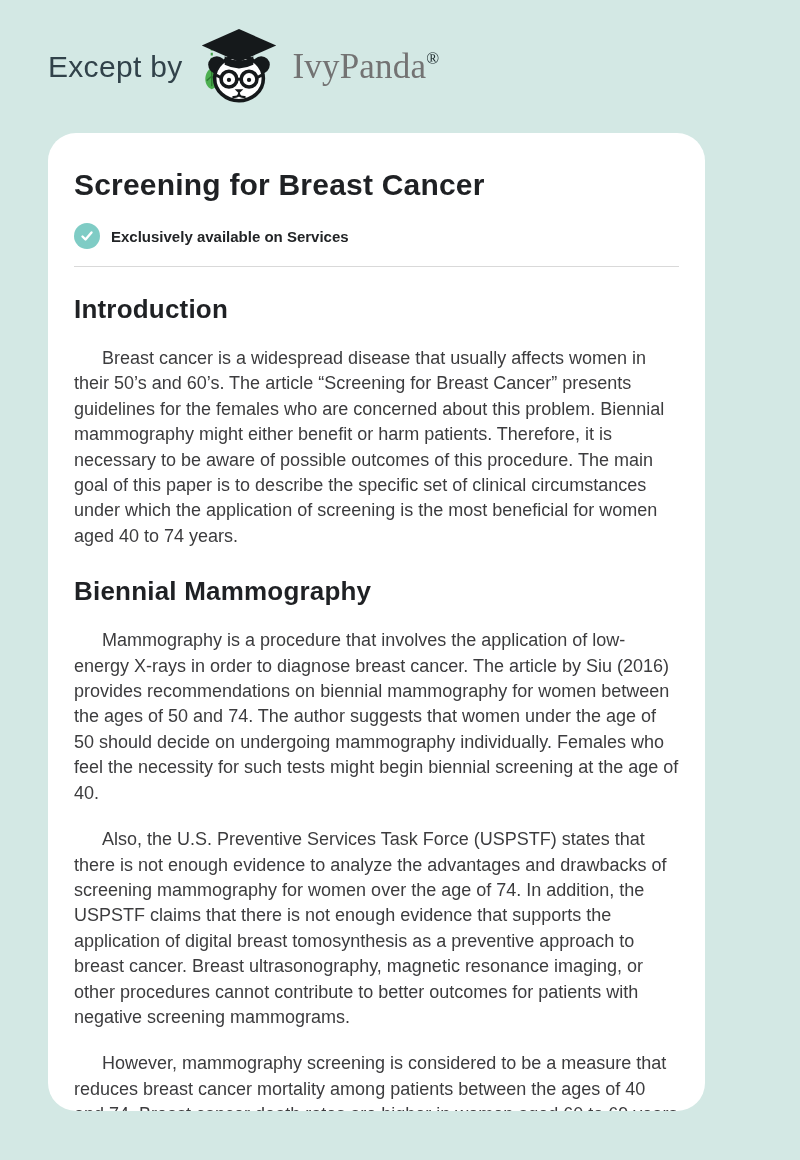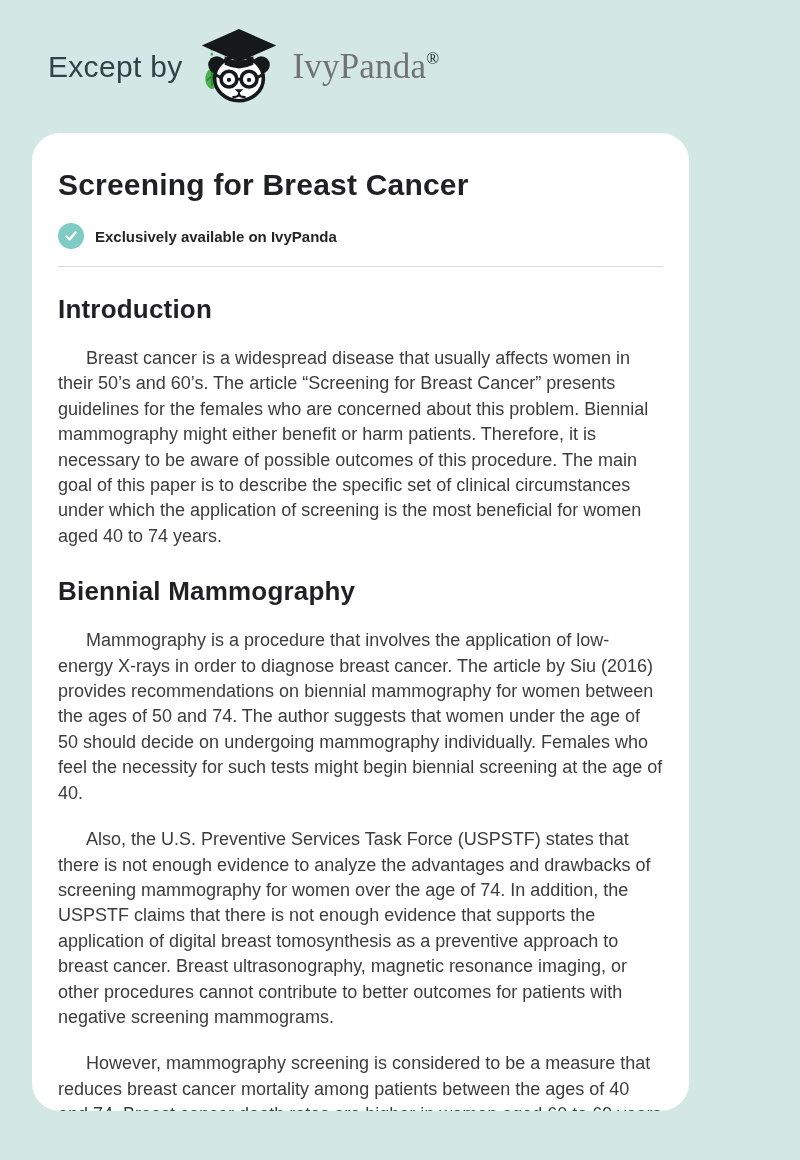--- a/index.html
+++ b/index.html
@@ -36,21 +36,21 @@
   .brand-reg {
     font-family: "Liberation Serif", serif;
     font-weight: 400;
     font-size: 17px;
     color: #1d2b2e;
     vertical-align: 14px;
   }
 
   
   .card {
-    margin-left: 32px;
+    margin-left: 48px;
     width: 657px;
     height: 978px;
     background: #ffffff;
     border-radius: 28px;
     padding: 35px 26px 0 26px;
     overflow: hidden;
   }
   .doc-title {
     font-size: 30px;
     font-weight: 700;
@@ -141,21 +141,21 @@
   <div class="card">
 
     <h1 class="doc-title">Screening for Breast Cancer</h1>
 
     <div class="availability">
       <span class="check-badge">
         <svg width="14" height="14" viewBox="0 0 14 14" aria-hidden="true">
           <polyline points="2.5,7.5 5.5,10.5 11.5,3.5" fill="none" stroke="#ffffff" stroke-width="2.4" stroke-linecap="round" stroke-linejoin="round"></polyline>
         </svg>
       </span>
-      <span class="availability-label">Exclusively available on IvyPanda</span>
+      <span class="availability-label">Exclusively available on Services</span>
     </div>
 
     <hr class="divider">
 
     <h2 class="section-heading">Introduction</h2>
     <p class="body-para">Breast cancer is a widespread disease that usually affects women in their 50’s and 60’s. The article “Screening for Breast Cancer” presents guidelines for the females who are concerned about this problem. Biennial mammography might either benefit or harm patients. Therefore, it is necessary to be aware of possible outcomes of this procedure. The main goal of this paper is to describe the specific set of clinical circumstances under which the application of screening is the most beneficial for women aged 40 to 74 years.</p>
 
     <h2 class="section-heading">Biennial Mammography</h2>
     <p class="body-para">Mammography is a procedure that involves the application of low-energy X-rays in order to diagnose breast cancer. The article by Siu (2016) provides recommendations on biennial mammography for women between the ages of 50 and 74. The author suggests that women under the age of 50 should decide on undergoing mammography individually. Females who feel the necessity for such tests might begin biennial screening at the age of 40.</p>
     <p class="body-para">Also, the U.S. Preventive Services Task Force (USPSTF) states that there is not enough evidence to analyze the advantages and drawbacks of screening mammography for women over the age of 74. In addition, the USPSTF claims that there is not enough evidence that supports the application of digital breast tomosynthesis as a preventive approach to breast cancer. Breast ultrasonography, magnetic resonance imaging, or other procedures cannot contribute to better outcomes for patients with negative screening mammograms.</p>

